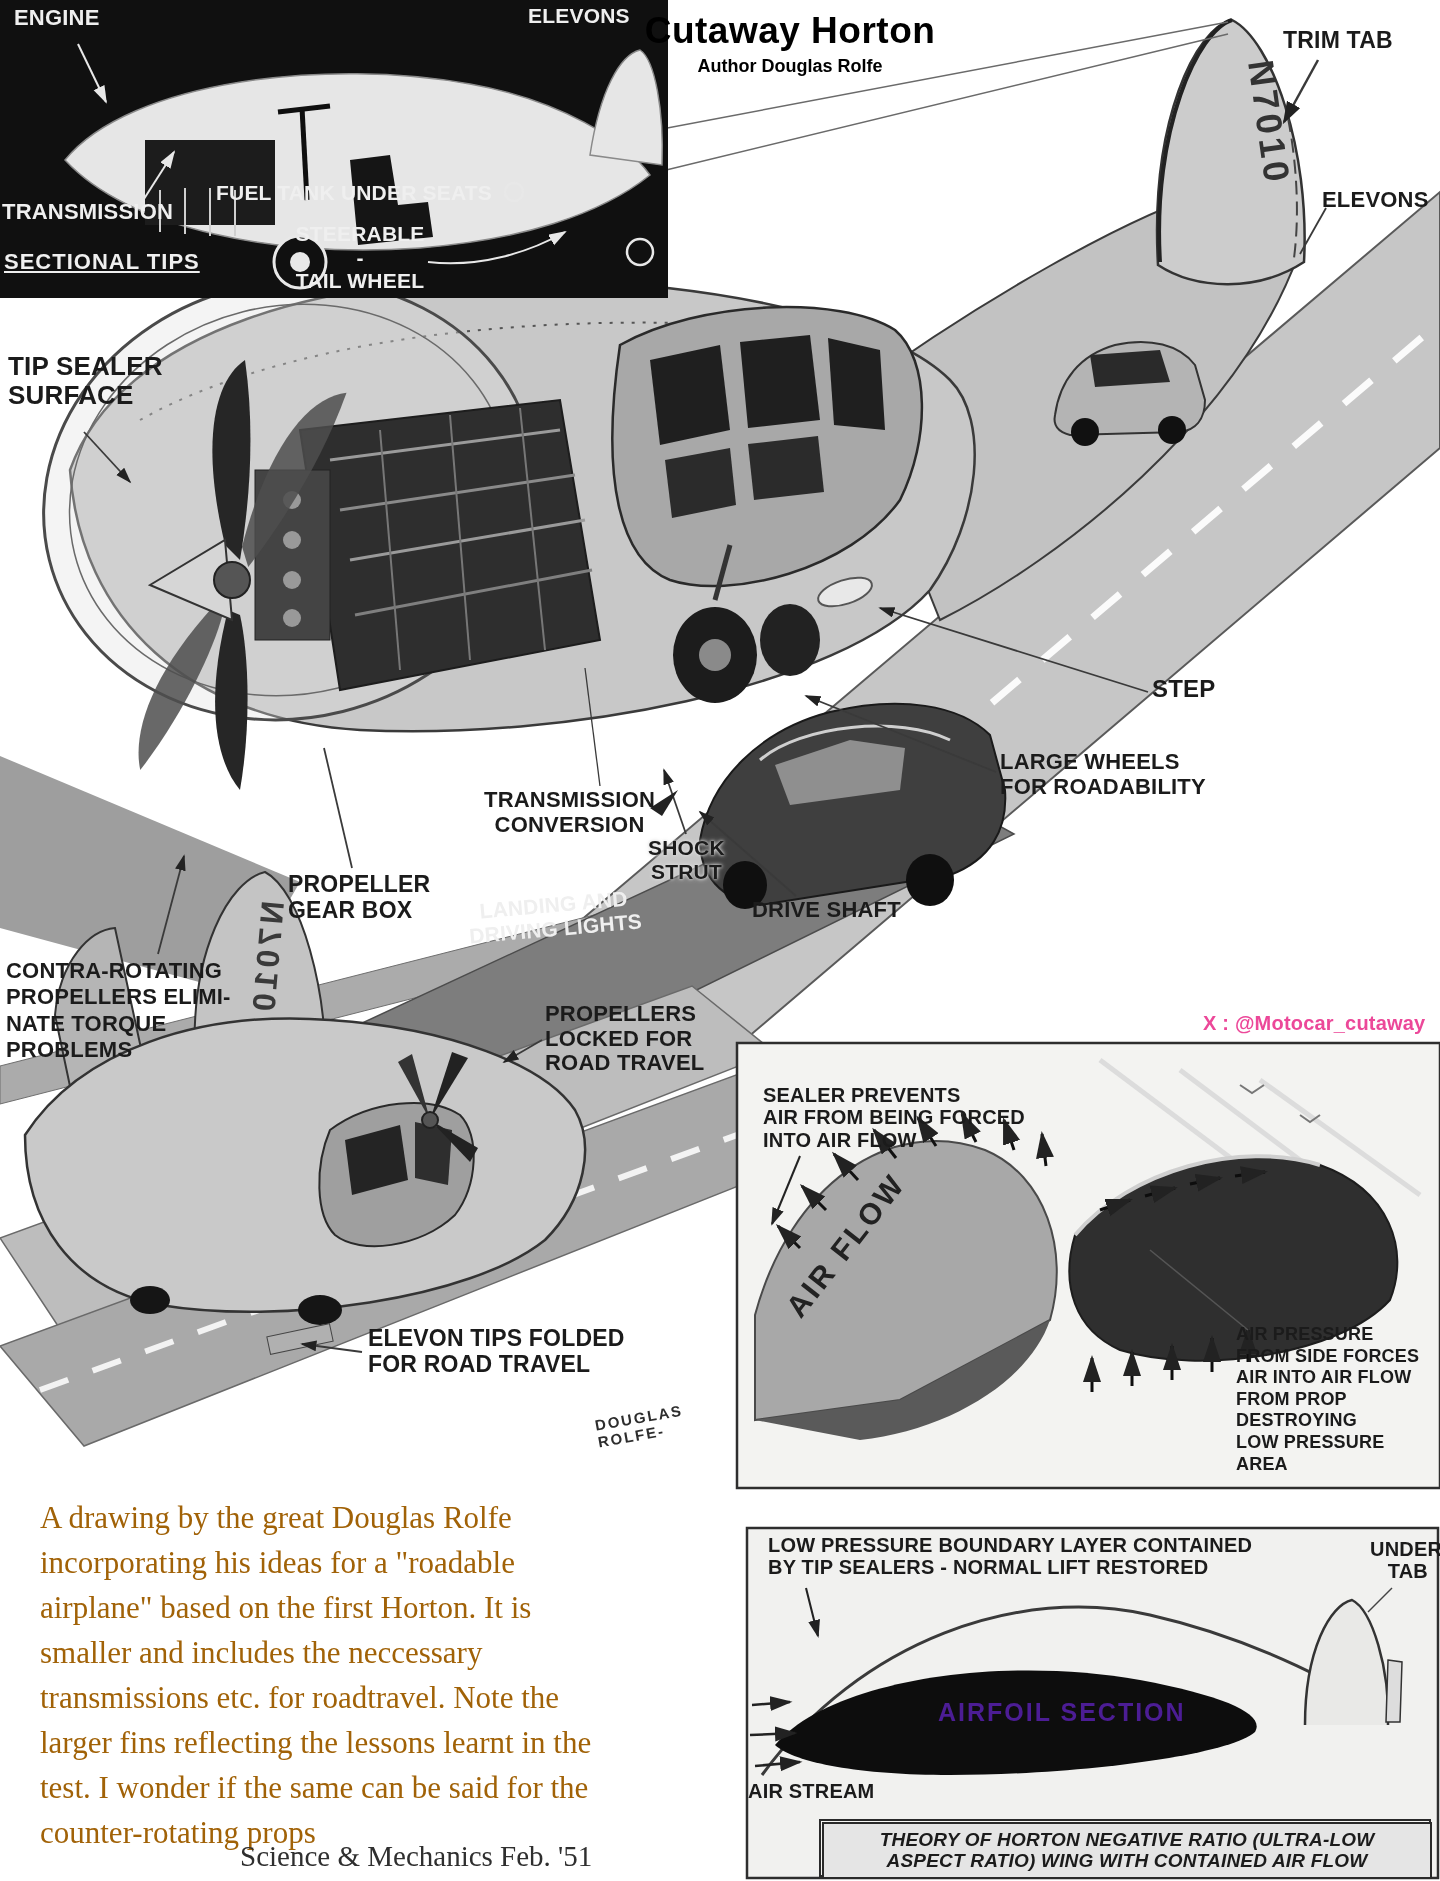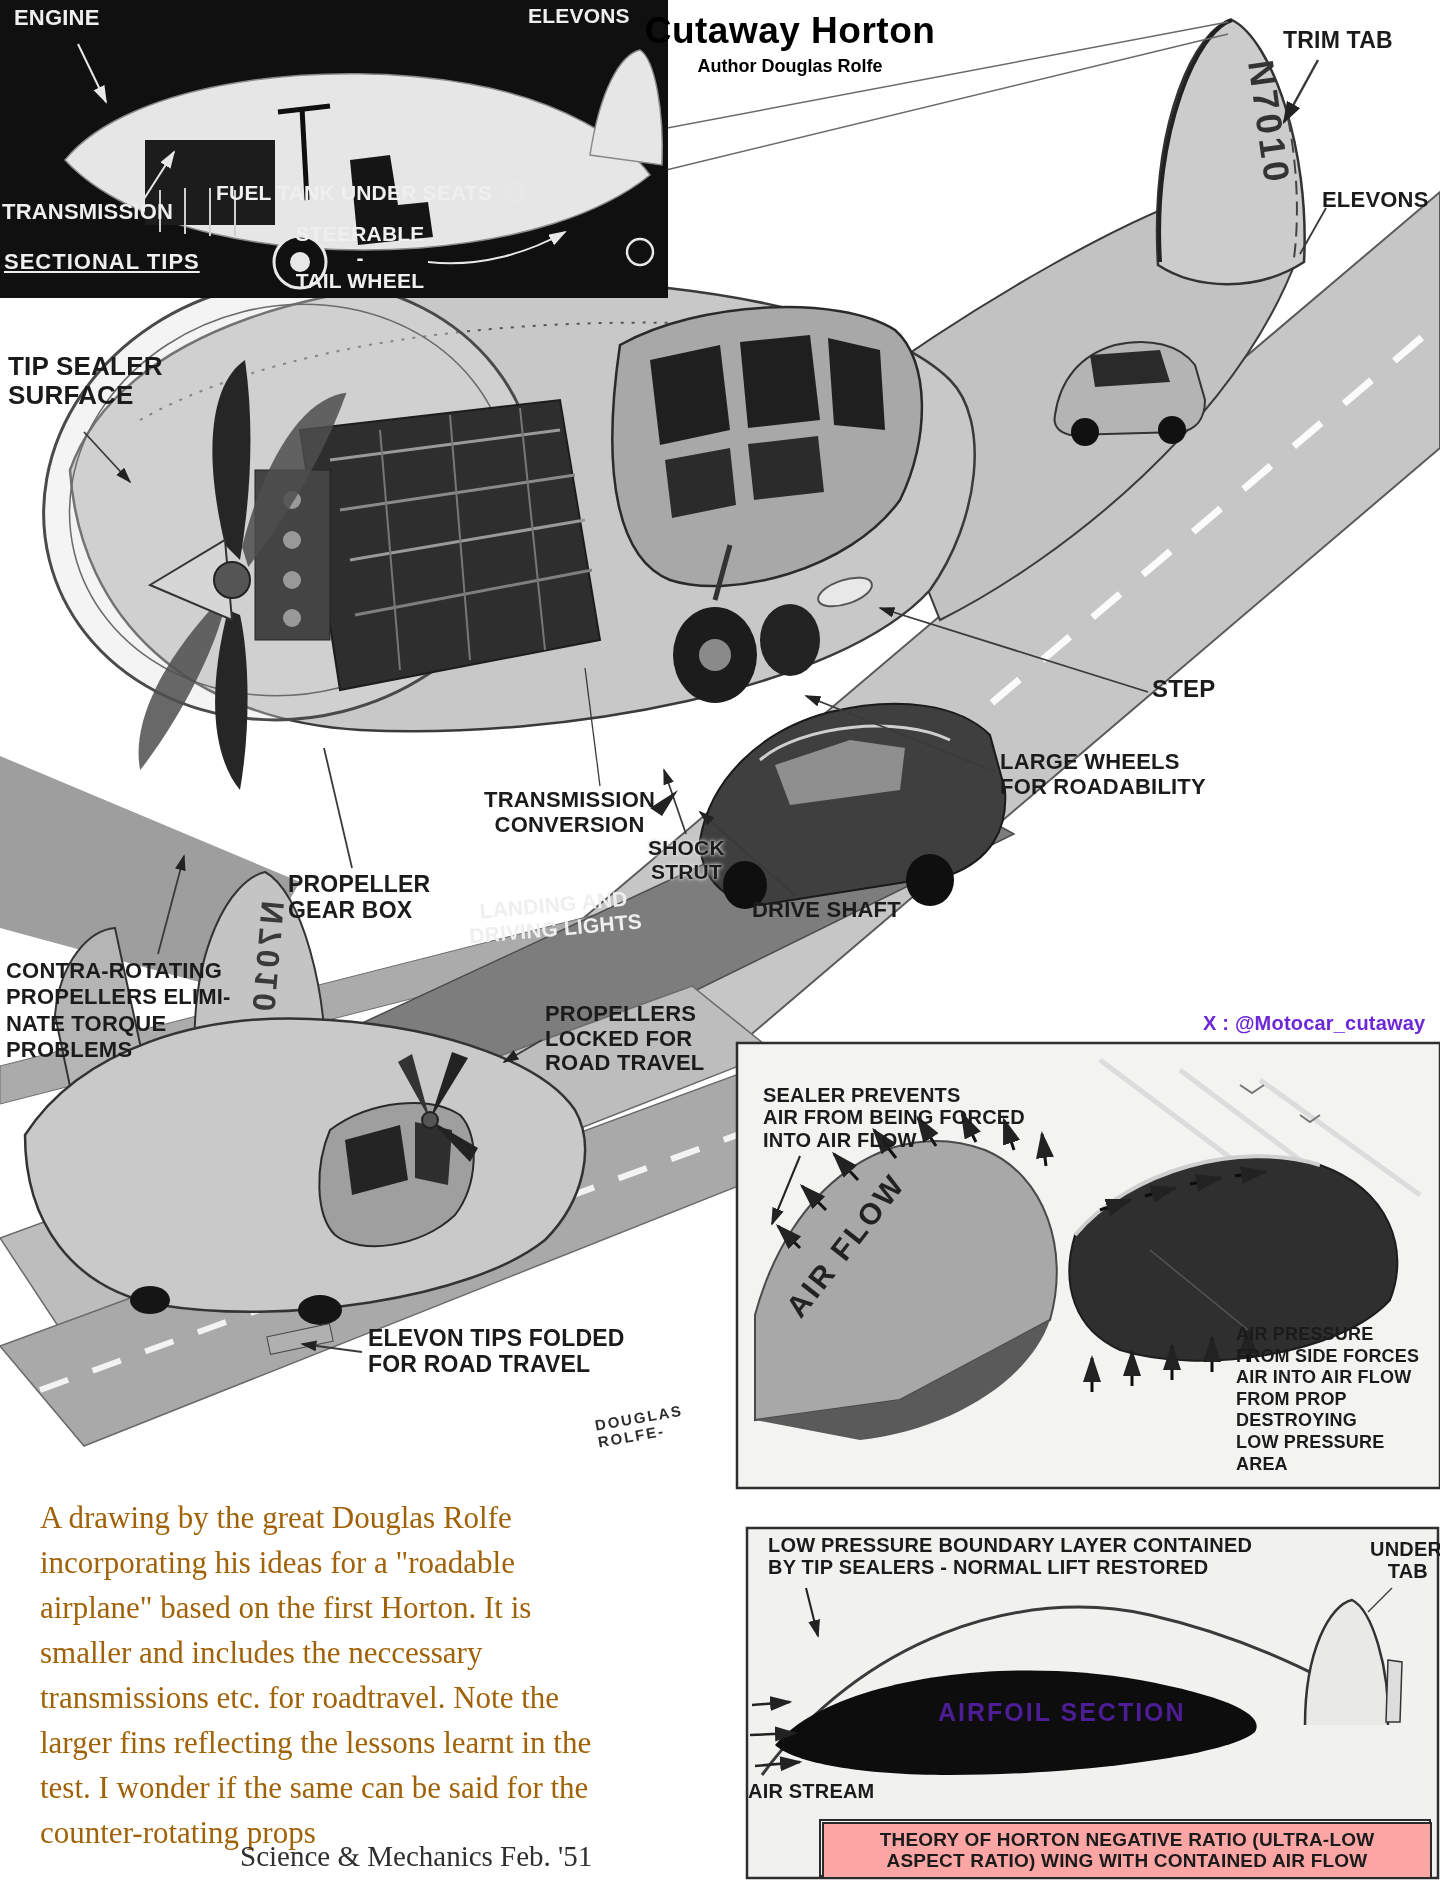--- a/index.html
+++ b/index.html
@@ -8,21 +8,21 @@
   svg.art{position:absolute;left:0;top:0;z-index:1;}
   .cap{position:absolute;z-index:5;font-family:"Liberation Sans",sans-serif;font-weight:700;
        color:#1b1b1b;white-space:pre-line;line-height:1.12;letter-spacing:.2px;}
   .capw{color:#efefef;}
   .title{position:absolute;z-index:5;text-align:center;color:#000;}
   .title .t1{font-size:37px;font-weight:700;letter-spacing:.5px;}
   .title .t2{font-size:18px;font-weight:700;margin-top:4px;}
   .serifline{position:absolute;z-index:5;font-family:"Liberation Serif",serif;color:#a16207;
        font-size:31px;white-space:nowrap;}
   .halo{text-shadow:0 0 3px #dedede,0 0 5px #dedede;}
-  .theorybox{border:2px solid #2a2a2a;background:#fca5a5;text-align:center;padding:5px 8px;}
+  .theorybox{border:2px solid #2a2a2a;background:#e5e5e5;text-align:center;padding:5px 8px;font-style:italic;}
 </style>
 </head>
 <body>
 
 <div class="page">
 
 <svg class="art" width="1440" height="1881" viewBox="0 0 1440 1881">
   <defs>
     <marker id="ah" markerWidth="10" markerHeight="8" refX="8" refY="3" orient="auto" markerUnits="strokeWidth">
       <path d="M0,0 L9,3 L0,6 Z" fill="#222"></path>
@@ -263,21 +263,21 @@
 NATE TORQUE
 PROBLEMS</div>
   <div class="cap" style="left:545px;top:1002px;font-size:22px;">PROPELLERS
 LOCKED FOR
 ROAD TRAVEL</div>
   <div class="cap" style="left:368px;top:1326px;font-size:23px;">ELEVON TIPS FOLDED
 FOR ROAD TRAVEL</div>
 
   <div class="cap" style="left:596px;top:1410px;font-size:15px;letter-spacing:2px;transform:rotate(-10deg);color:#2d2d2d;">DOUGLAS
 ROLFE-</div>
-  <div class="cap" style="left:1203px;top:1012px;font-size:20px;color:#6d28d9;">X : @Motocar_cutaway</div>
+  <div class="cap" style="left:1203px;top:1012px;font-size:20px;color:#ec4899;">X : @Motocar_cutaway</div>
 
   <div class="cap" style="left:763px;top:1084px;font-size:20px;">SEALER PREVENTS
 AIR FROM BEING FORCED
 INTO AIR FLOW</div>
   <div class="cap" style="left:806px;top:1290px;font-size:30px;letter-spacing:3px;transform:rotate(-52deg);transform-origin:left bottom;color:#222;">AIR FLOW</div>
   <div class="cap" style="left:1236px;top:1324px;font-size:18px;line-height:1.2;">AIR PRESSURE
 FROM SIDE FORCES
 AIR INTO AIR FLOW
 FROM PROP DESTROYING
 LOW PRESSURE AREA</div>

